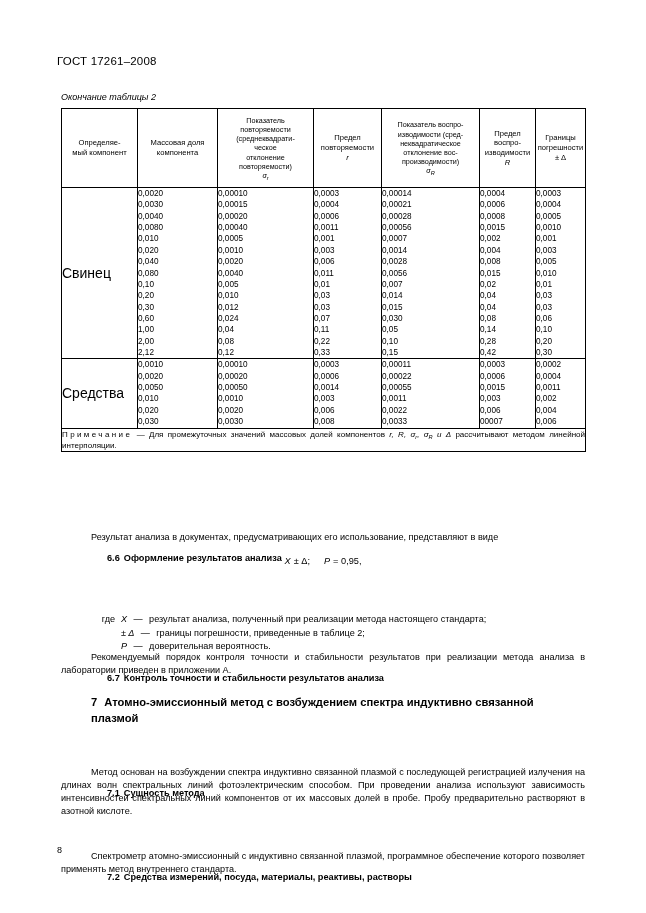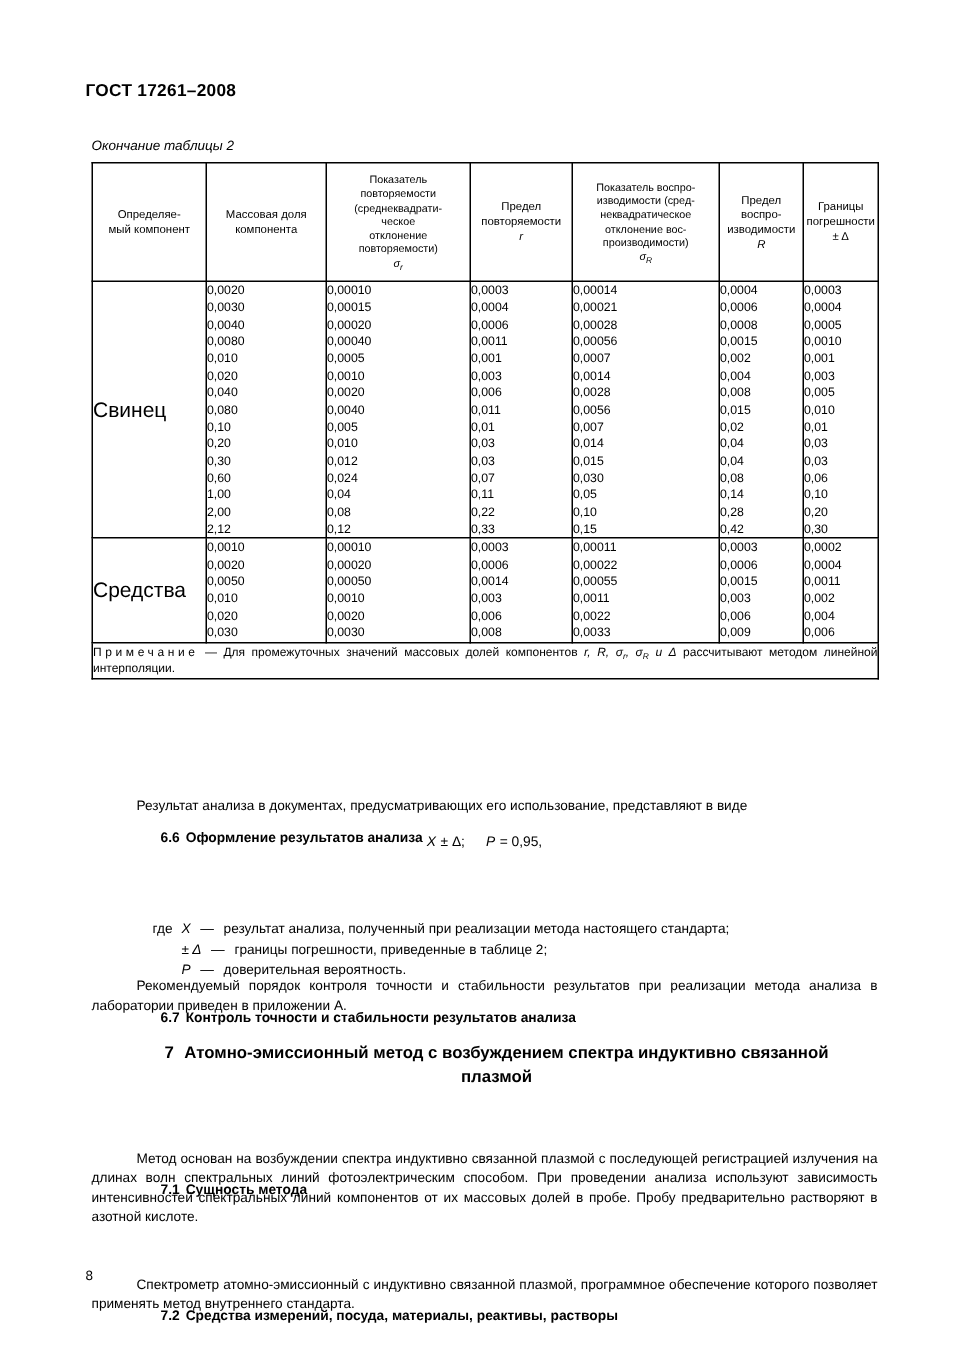--- a/index.html
+++ b/index.html
@@ -19,21 +19,21 @@
     position: absolute;
     left: 0; top: 0;
     width: 646px;
     height: 913px;
   }
   .doc-header {
     position: absolute;
     left: 57px;
     top: 55px;
     font-size: 11.5px;
-    font-weight: bold;
+    font-weight: normal;
     letter-spacing: 0.2px;
   }
   .table-caption {
     position: absolute;
     left: 61px;
     top: 92px;
     font-size: 9px;
     font-style: italic;
   }
   
@@ -102,21 +102,20 @@
     margin-top: 43px;
   }
   .h3 .num { margin-right: 4px; }
   .h2 {
     position: absolute;
     left: 91px;
     width: 480px;
     font-size: 11.2px;
     font-weight: bold;
     line-height: 1.42;
-    text-align: center;
   }
   .h2 .num { margin-right: 7px; }
   p.body {
     position: absolute;
     left: 61px;
     width: 524px;
     font-size: 9.1px;
     line-height: 1.44;
     margin: 0;
     text-align: justify;
@@ -355,21 +354,21 @@
               <div>0,0011</div>
               <div>0,0022</div>
               <div>0,0033</div>
             </td>
           <td class="numcol" id="g1c4">
               <div>0,0003</div>
               <div>0,0006</div>
               <div>0,0015</div>
               <div>0,003</div>
               <div>0,006</div>
-              <div>0,009</div>
+              <div>00007</div>
             </td>
           <td class="numcol" id="g1c5">
               <div>0,0002</div>
               <div>0,0004</div>
               <div>0,0011</div>
               <div>0,002</div>
               <div>0,004</div>
               <div>0,006</div>
             </td>
         </tr>

